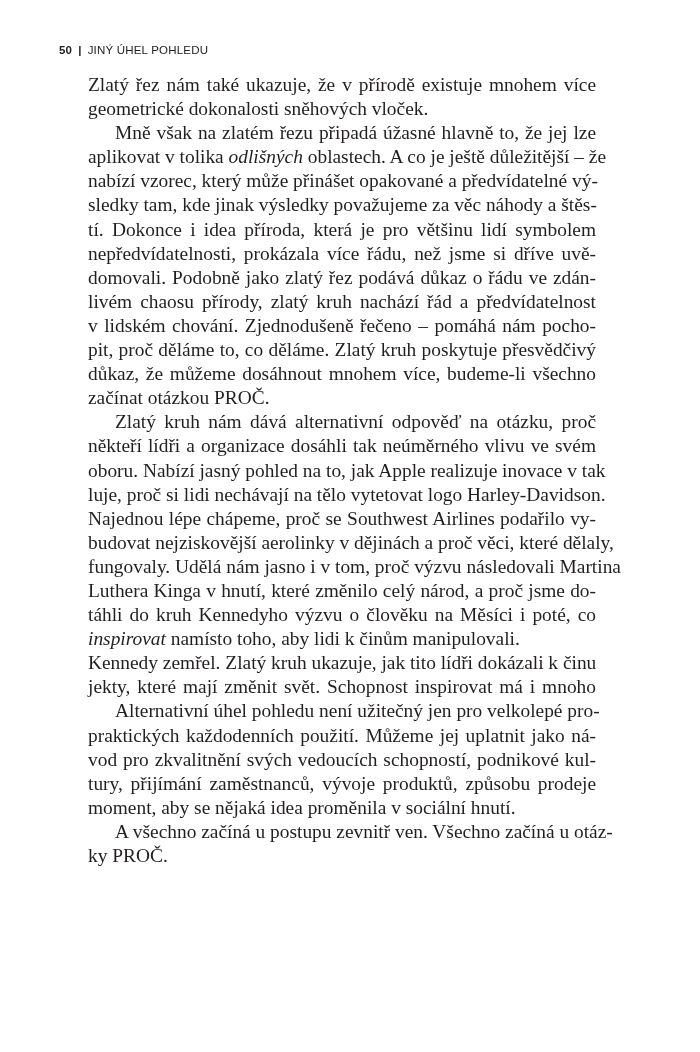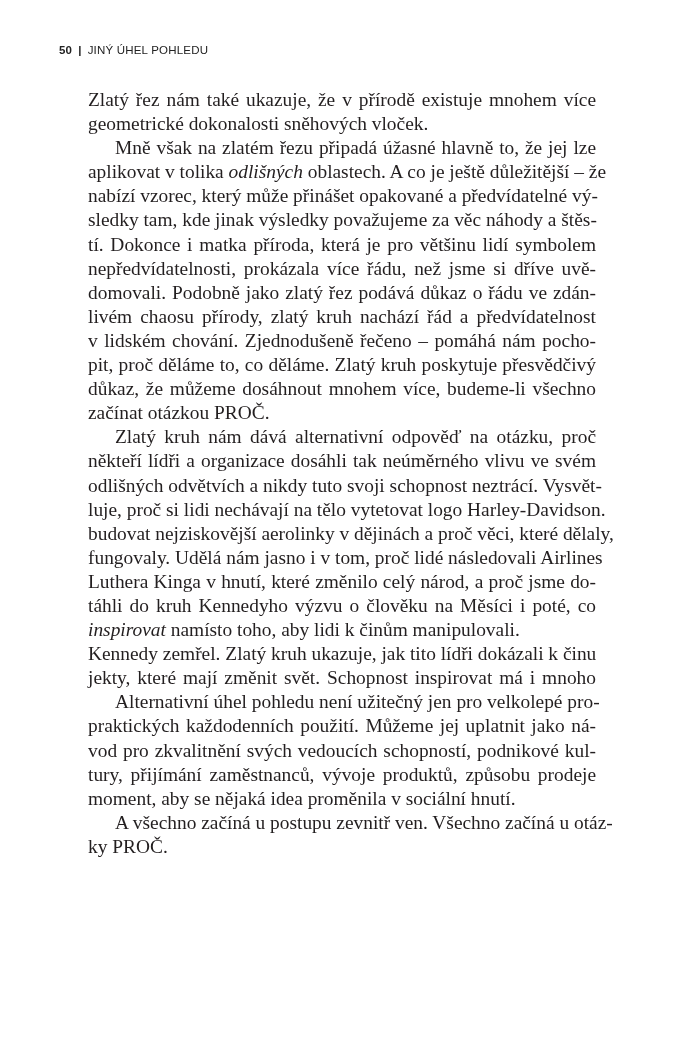--- a/index.html
+++ b/index.html
@@ -6,21 +6,21 @@
   body { width: 700px; height: 1052px; position: relative; overflow: hidden; }
   .header {
     position: absolute; left: 59px; top: 44px;
     font-family: "Liberation Sans", sans-serif;
     font-size: 11.5px; color: #222; letter-spacing: 0.2px;
     display: flex; align-items: center; gap: 6px;
   }
   .header .pn { font-weight: bold; }
   .header .sep { font-weight: bold; }
   .body-text {
-    position: absolute; left: 88px; top: 88px; width: 508px;
+    position: absolute; left: 88px; top: 73px; width: 508px;
     font-family: "Liberation Serif", serif;
     font-size: 19.4px; color: #231f20;
   }
   .line {
     height: 24.1px; line-height: 24.1px;
     white-space: nowrap;
     text-align: justify; text-align-last: justify;
     overflow: visible;
   }
   .line.indent { padding-left: 27px; }
@@ -39,36 +39,37 @@
 <div class="body-text" id="body">
     <div>
       <div class="line">Zlatý řez nám také ukazuje, že v přírodě existuje mnohem více</div>
       <div class="line last">geometrické dokonalosti sněhových vloček.</div>
     </div>
     <div>
       <div class="line indent">Mně však na zlatém řezu připadá úžasné hlavně to, že jej lze</div>
       <div class="line">aplikovat v tolika <em>odlišných</em> oblastech. A co je ještě důležitější – že</div>
       <div class="line">nabízí vzorec, který může přinášet opakované a předvídatelné vý-</div>
       <div class="line">sledky tam, kde jinak výsledky považujeme za věc náhody a štěs-</div>
-      <div class="line">tí. Dokonce i matka příroda, která je pro většinu lidí symbolem</div>
+      <div class="line">tí. Dokonce i idea příroda, která je pro většinu lidí symbolem</div>
       <div class="line">nepředvídatelnosti, prokázala více řádu, než jsme si dříve uvě-</div>
       <div class="line">domovali. Podobně jako zlatý řez podává důkaz o řádu ve zdán-</div>
       <div class="line">livém chaosu přírody, zlatý kruh nachází řád a předvídatelnost</div>
       <div class="line">v lidském chování. Zjednodušeně řečeno – pomáhá nám pocho-</div>
       <div class="line">pit, proč děláme to, co děláme. Zlatý kruh poskytuje přesvědčivý</div>
       <div class="line">důkaz, že můžeme dosáhnout mnohem více, budeme-li všechno</div>
       <div class="line last">začínat otázkou PROČ.</div>
     </div>
     <div>
       <div class="line indent">Zlatý kruh nám dává alternativní odpověď na otázku, proč</div>
       <div class="line">někteří lídři a organizace dosáhli tak neúměrného vlivu ve svém</div>
-      <div class="line">odlišných odvětvích a nikdy tuto svoji schopnost neztrácí. Vysvět-</div>
+      <div class="line">oboru. Nabízí jasný pohled na to, jak Apple realizuje inovace v tak</div>
       <div class="line">luje, proč si lidi nechávají na tělo vytetovat logo Harley-Davidson.</div>
+      <div class="line">Najednou lépe chápeme, proč se Southwest Airlines podařilo vy-</div>
       <div class="line">budovat nejziskovější aerolinky v dějinách a proč věci, které dělaly,</div>
-      <div class="line">fungovaly. Udělá nám jasno i v tom, proč lidé následovali Airlines</div>
+      <div class="line">fungovaly. Udělá nám jasno i v tom, proč výzvu následovali Martina</div>
       <div class="line">Luthera Kinga v hnutí, které změnilo celý národ, a proč jsme do-</div>
       <div class="line">táhli do kruh Kennedyho výzvu o člověku na Měsíci i poté, co</div>
       <div class="line last"><em>inspirovat</em> namísto toho, aby lidi k činům manipulovali.</div>
       <div class="line">Kennedy zemřel. Zlatý kruh ukazuje, jak tito lídři dokázali k činu</div>
     </div>
     <div>
       <div class="line">jekty, které mají změnit svět. Schopnost inspirovat má i mnoho</div>
       <div class="line indent">Alternativní úhel pohledu není užitečný jen pro velkolepé pro-</div>
       <div class="line">praktických každodenních použití. Můžeme jej uplatnit jako ná-</div>
       <div class="line">vod pro zkvalitnění svých vedoucích schopností, podnikové kul-</div>

